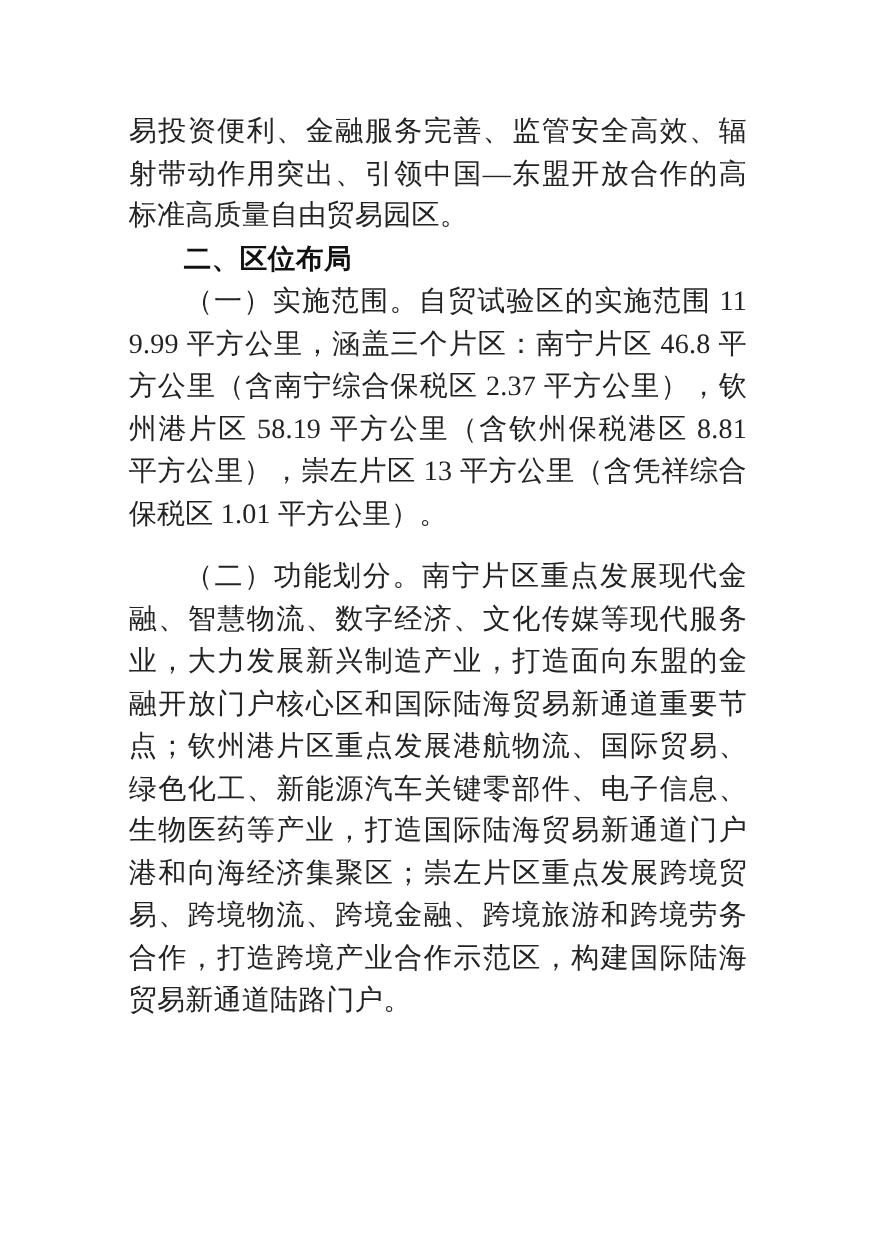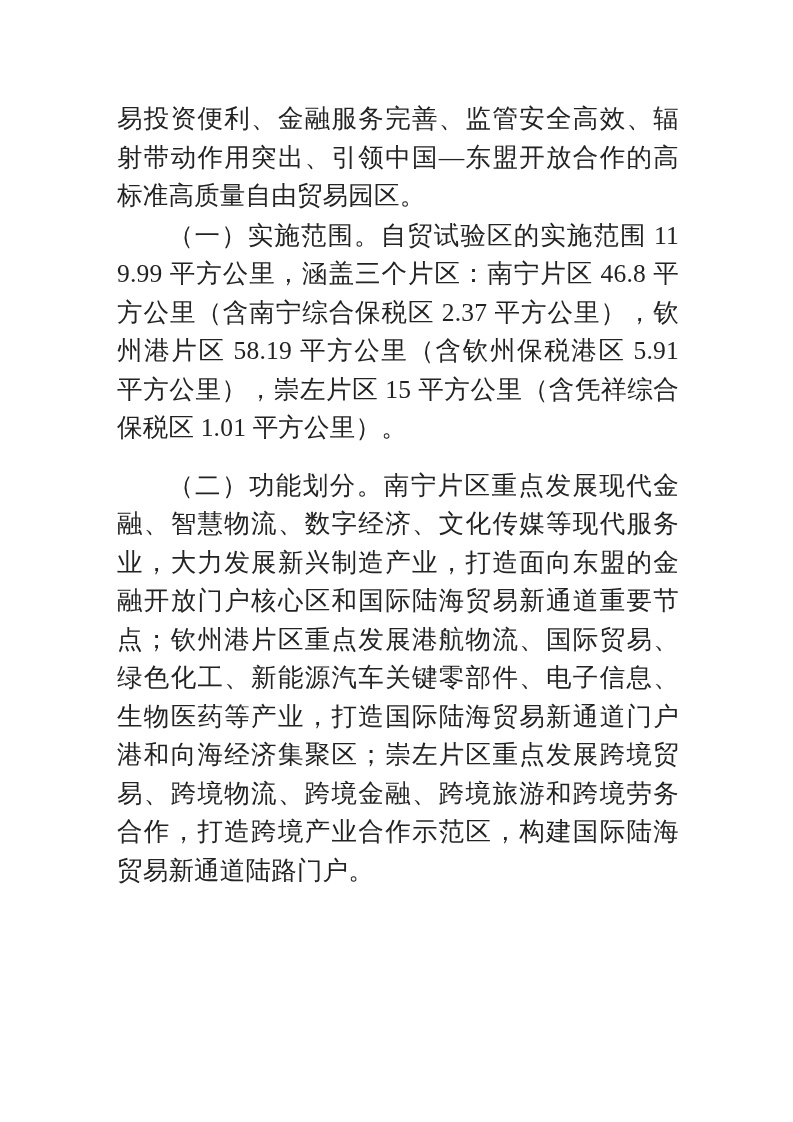--- a/index.html
+++ b/index.html
@@ -52,22 +52,23 @@
 </head>
 <body>
 
 <div class="page">
   <div class="content">
 
     <p class="para">易投资便利、金融服务完善、监管安全高效、辐射带动作用突出、引领中国—东盟开放合作的高标准高质量自由贸易园区。</p>
 
     <div class="gap-sm"></div>
 
+    <h2 class="heading">二、区位布局</h2>
 
-    <p class="para indent">（一）实施范围。自贸试验区的实施范围 119.99 平方公里，涵盖三个片区：南宁片区 46.8 平方公里（含南宁综合保税区 2.37 平方公里），钦州港片区 58.19 平方公里（含钦州保税港区 5.91 平方公里），崇左片区 15 平方公里（含凭祥综合保税区 1.01 平方公里）。</p>
+    <p class="para indent">（一）实施范围。自贸试验区的实施范围 119.99 平方公里，涵盖三个片区：南宁片区 46.8 平方公里（含南宁综合保税区 2.37 平方公里），钦州港片区 58.19 平方公里（含钦州保税港区 8.81 平方公里），崇左片区 13 平方公里（含凭祥综合保税区 1.01 平方公里）。</p>
 
     <div class="gap-md"></div>
 
 
     <div class="gap-lg"></div>
 
     <p class="para indent">（二）功能划分。南宁片区重点发展现代金融、智慧物流、数字经济、文化传媒等现代服务业，大力发展新兴制造产业，打造面向东盟的金融开放门户核心区和国际陆海贸易新通道重要节点；钦州港片区重点发展港航物流、国际贸易、绿色化工、新能源汽车关键零部件、电子信息、生物医药等产业，打造国际陆海贸易新通道门户港和向海经济集聚区；崇左片区重点发展跨境贸易、跨境物流、跨境金融、跨境旅游和跨境劳务合作，打造跨境产业合作示范区，构建国际陆海贸易新通道陆路门户。</p>
 
   </div>
 </div>

